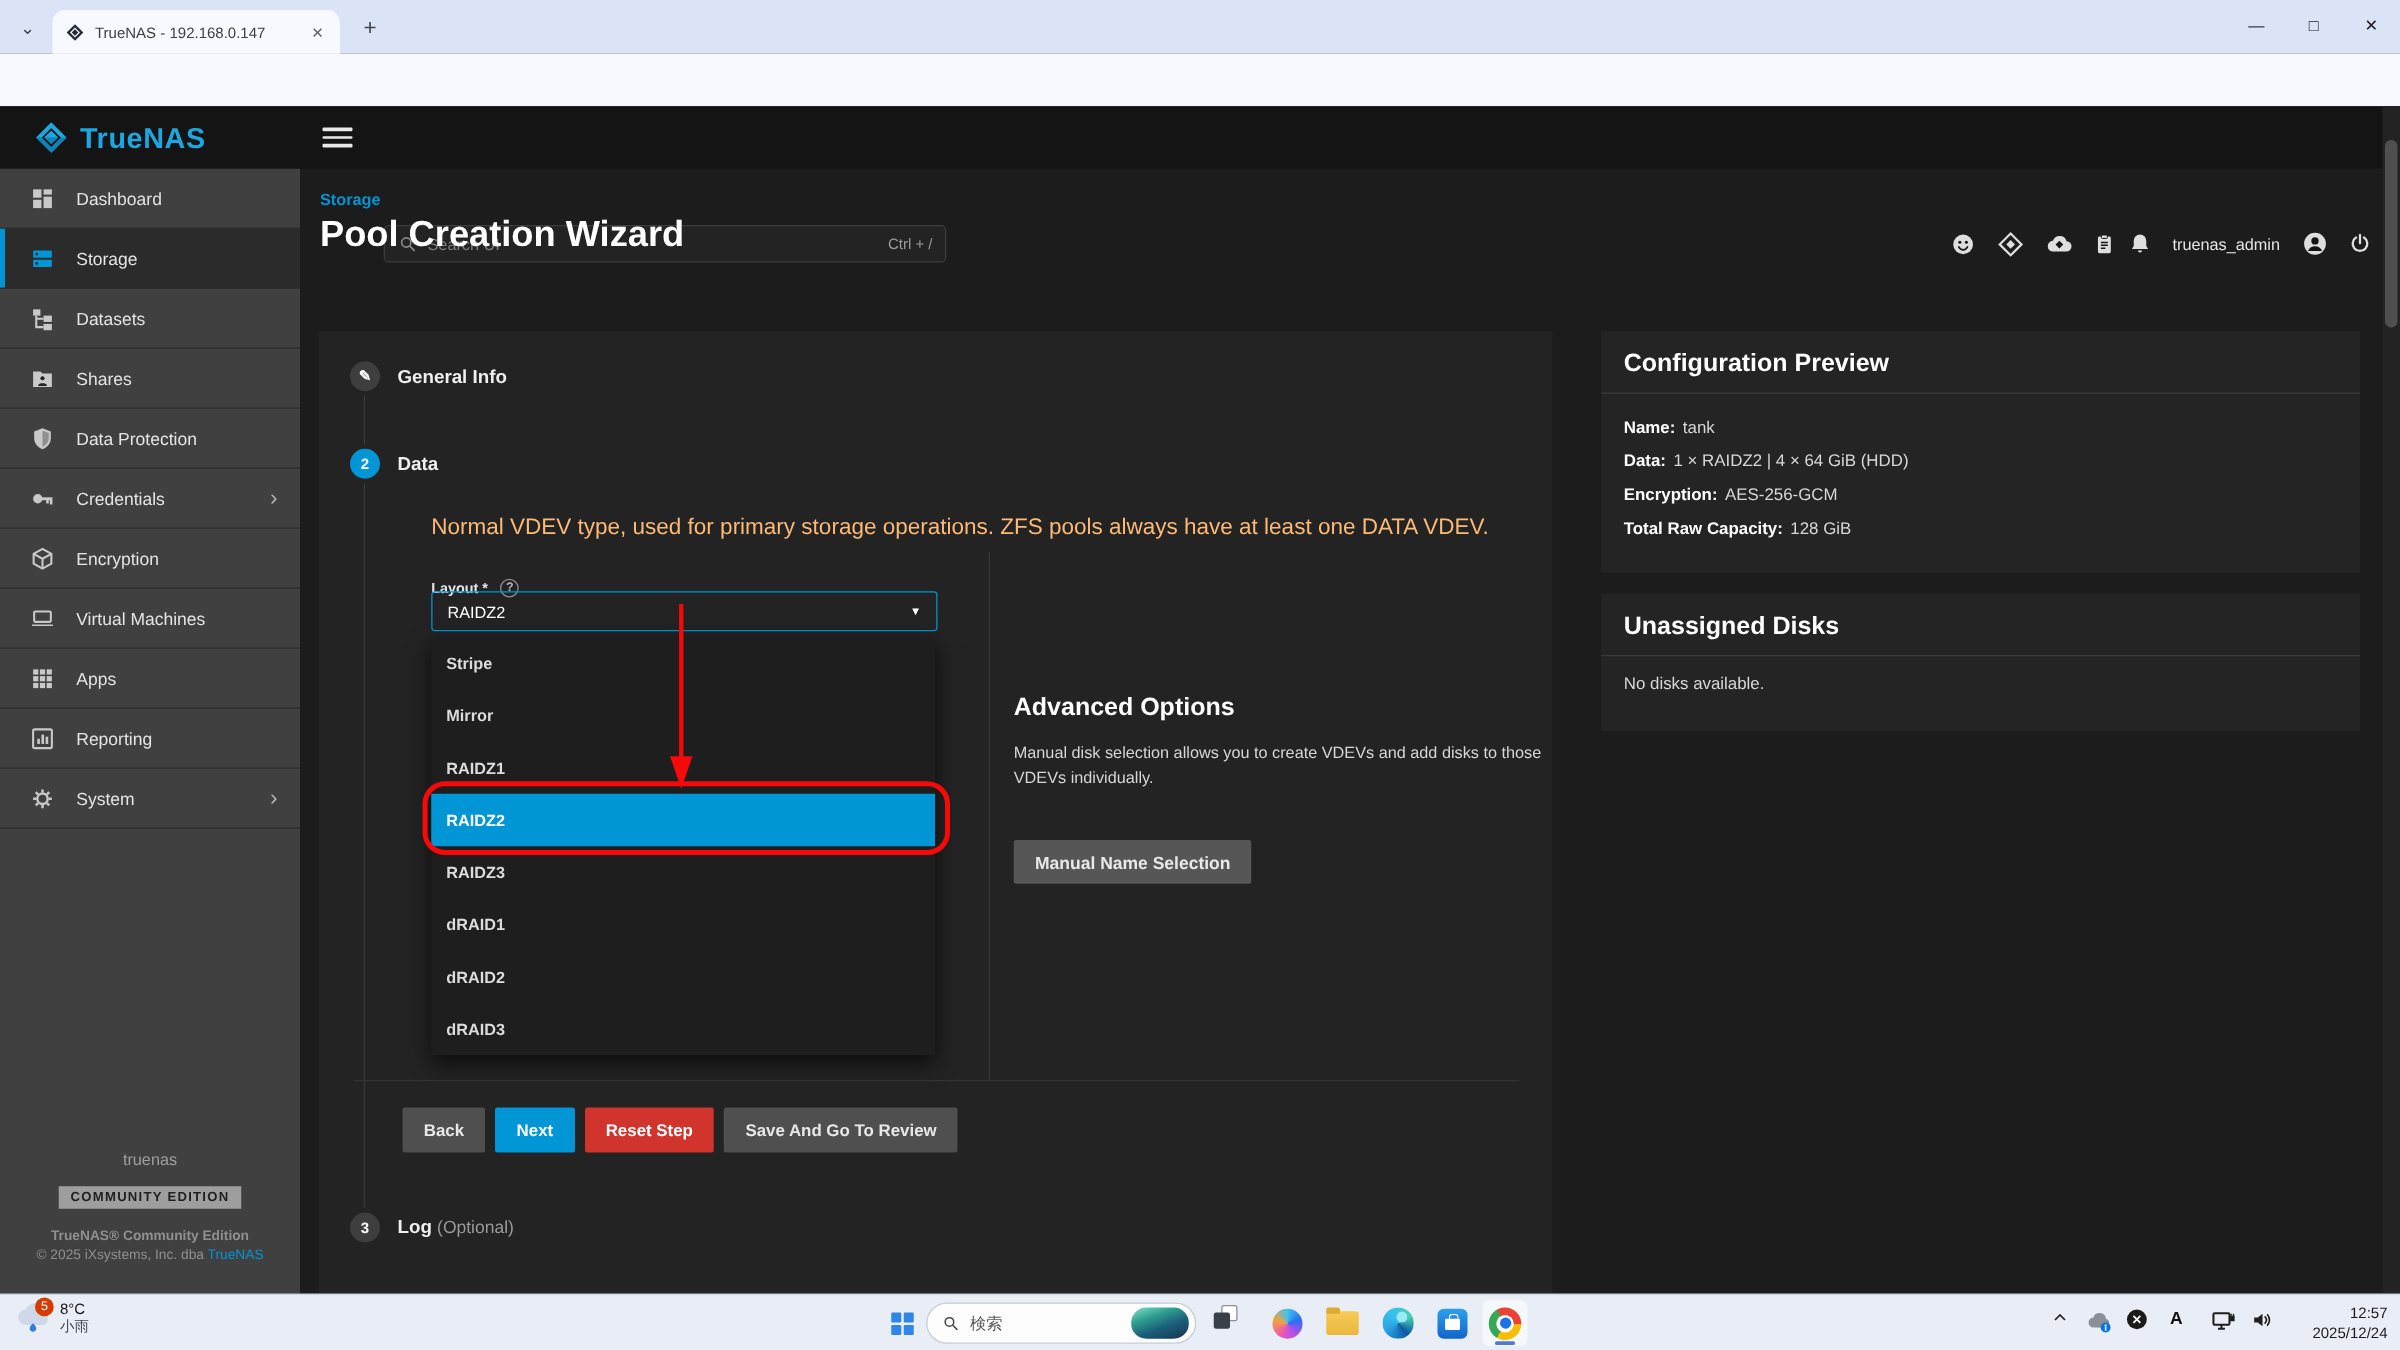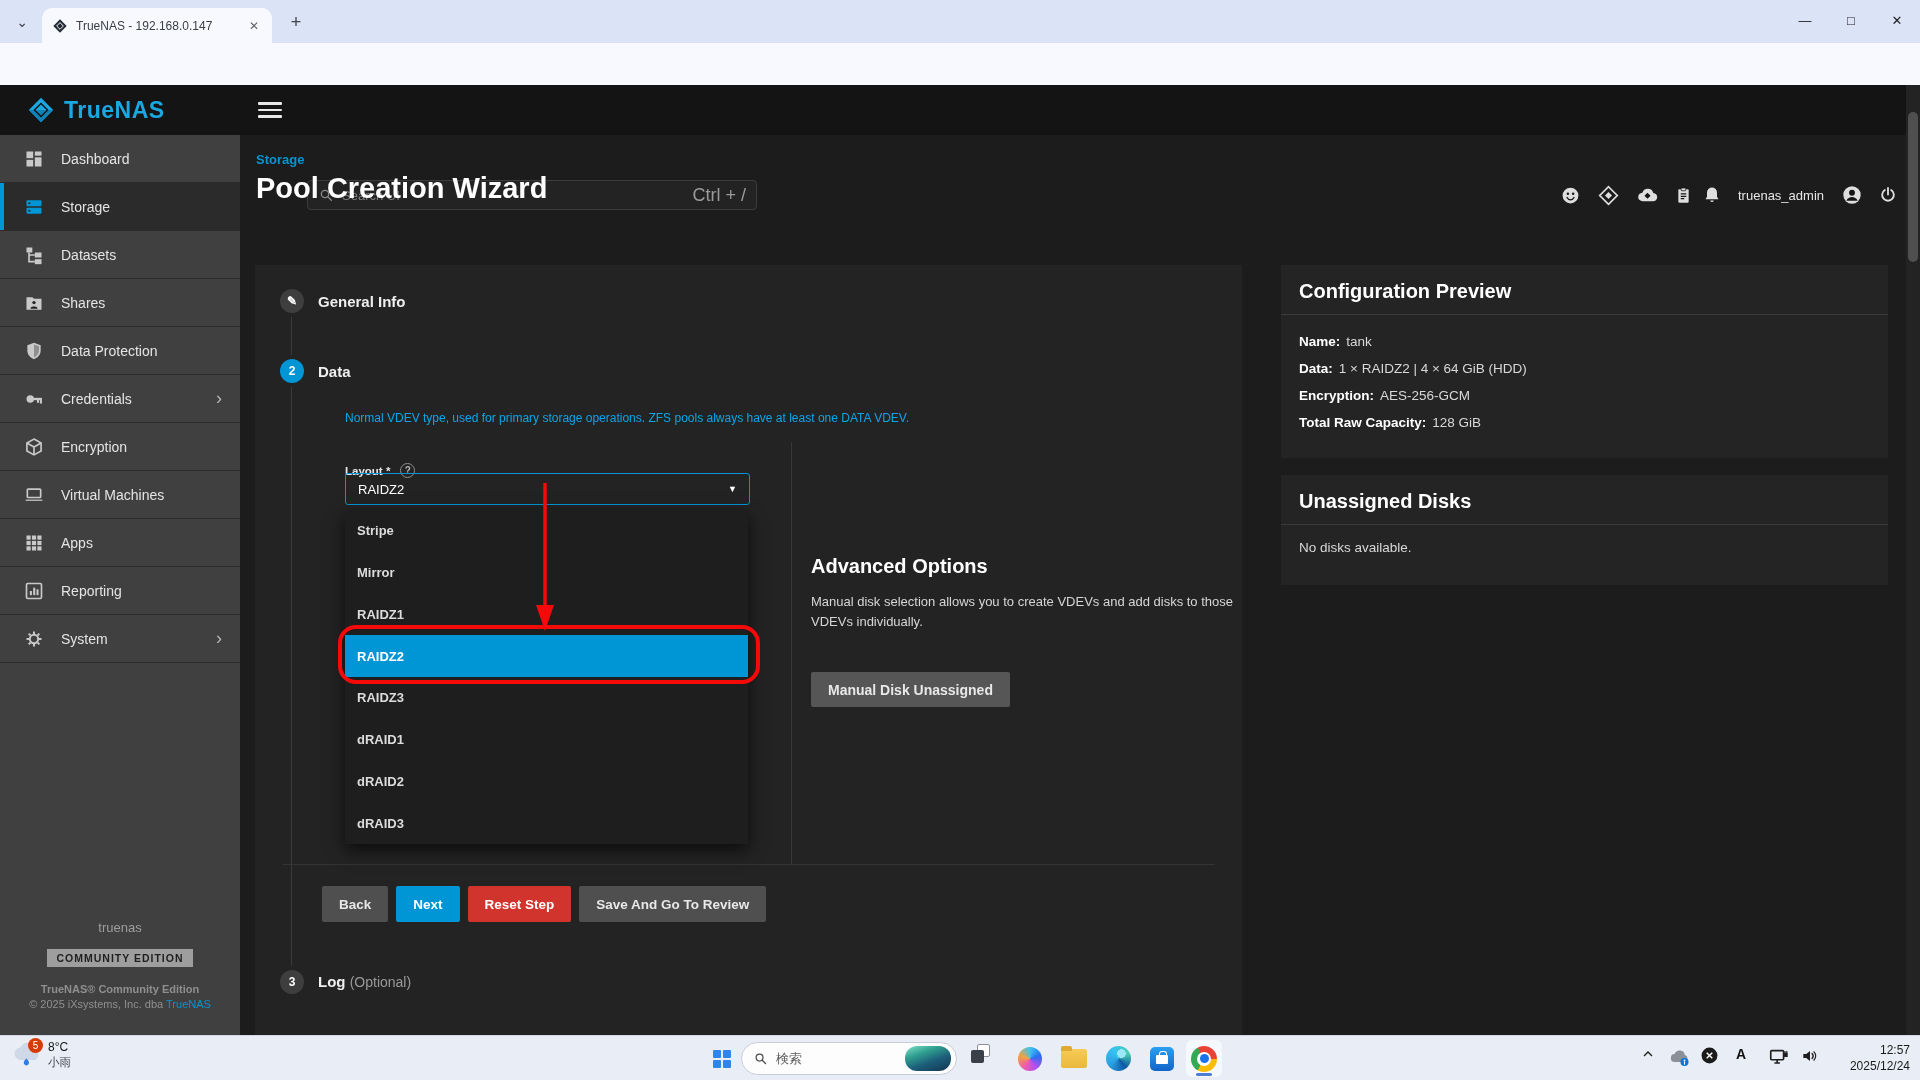--- a/index.html
+++ b/index.html
@@ -31,21 +31,21 @@
 
   
   .app-header { position:absolute; left:0; top:85px; width:1920px; height:50px; background:#141414; }
   .tn-logo { position:absolute; left:26px; top:10px; display:flex; align-items:center; gap:8px; }
   .tn-logo-text { font-size:23px; font-weight:bold; color:#1ba7e0; letter-spacing:.5px; }
   .hamburger { position:absolute; left:258px; top:14px; width:24px; height:22px; display:flex; flex-direction:column; justify-content:center; gap:4px; }
   .hamburger i { display:block; height:2.5px; background:#e8e8e8; border-radius:1px; }
   .tn-search { position:absolute; left:307px; top:95px; width:450px; height:30px; background:#232323; border:1px solid #3c3c3c; border-radius:4px; display:flex; align-items:center; padding:0 10px; gap:8px; }
   .tn-search input { flex:1; background:transparent; border:none; outline:none; color:#cfcfcf; font-size:13px; font-family:"Liberation Sans",sans-serif; }
   .tn-search input::placeholder { color:#7f7f7f; }
-  .tn-shortcut { font-size:18px; color:#9b9b9b;margin-left:33px; }
+  .tn-shortcut { font-size:12px; color:#9b9b9b;margin-left:33px; }
   .hdr-icon { position:absolute; top:95px; width:24px; height:30px; display:flex; align-items:center; justify-content:center; }
   .hdr-user { position:absolute; left:1738px; top:95px; height:30px; display:flex; align-items:center; font-size:13px; color:#e6e6e6; }
 
   
   .sidebar { position:absolute; left:0; top:135px; width:240px; height:900px; background:#404040; }
   .nav-item { position:relative; height:48px; display:flex; align-items:center; padding-left:24px; gap:17px; border-bottom:1px solid #2c2c2c; }
   .nav-item .lbl { font-size:14px; color:#e4e4e4; }
   .nav-item .chev { margin-left:auto; margin-right:18px; color:#b5b5b5; font-size:18px; }
   .nav-item.active { background:#2b2b2b; }
   .nav-item.active::before { content:""; position:absolute; left:0; top:0; width:4px; height:100%; background:#0095d5; }
@@ -58,21 +58,21 @@
 
   
   .breadcrumb { position:absolute; left:256px; top:152px; font-size:13px; font-weight:bold; color:#0095d5; }
   .page-title { position:absolute; left:256px; top:172px; font-size:29px; font-weight:bold; color:#ffffff; }
 
   .main-card { position:absolute; left:255px; top:265px; width:987px; height:770px; background:#232323; }
   .step-circle { position:absolute; width:24px; height:24px; border-radius:50%; background:#3e3e3e; color:#fff; display:flex; align-items:center; justify-content:center; font-size:12px; font-weight:bold; }
   .step-circle.blue { background:#0095d5; }
   .step-label { position:absolute; font-size:15px; font-weight:bold; color:#efefef; }
   .step-conn { position:absolute; width:1px; background:#3a3a3a; }
-  .step-desc { position:absolute; left:90px; top:146px; font-size:12px; color:#0ea5e9; }
+  .step-desc { position:absolute; left:90px; top:146px; font-size:18px; color:#fdba74; }
   .layout-row { position:absolute; left:90px; top:198px; display:flex; align-items:center; gap:10px; }
   .layout-lbl { font-size:11.5px; font-weight:bold; color:#e6e6e6; }
   .help-circle { width:15px; height:15px; border:1.5px solid #8f8f8f; border-radius:50%; color:#b5b5b5; font-size:10px; font-weight:bold; display:flex; align-items:center; justify-content:center; }
   .select-field { position:absolute; left:90px; top:208px; width:405px; height:32px; border:1px solid #0095d5; border-radius:3px; display:flex; align-items:center; padding:0 12px; }
   .select-value { flex:1; font-size:13px; color:#fff; }
   .select-caret { font-size:9px; color:#fff; }
   .v-divider { position:absolute; left:536px; top:177px; width:1px; height:422px; background:#383838; }
   .adv-title { position:absolute; left:556px; top:290px; font-size:20px; font-weight:bold; color:#fff; }
   .adv-desc { position:absolute; left:556px; top:327px; width:440px; font-size:13px; line-height:20px; color:#d6d6d6; }
   .adv-btn { position:absolute; left:556px; top:407px; height:35px; background:#565656; border:none; border-radius:2px; color:#e8e8e8; font-size:14px; font-weight:bold; padding:0 17px; font-family:"Liberation Sans",sans-serif; }
@@ -404,21 +404,21 @@
       <span class="help-circle">?</span>
     </div>
     <div class="select-field">
       <span class="select-value">RAIDZ2</span>
       <span class="select-caret">▼</span>
     </div>
 
     <div class="v-divider"></div>
     <div class="adv-title">Advanced Options</div>
     <div class="adv-desc">Manual disk selection allows you to create VDEVs and add disks to those VDEVs individually.</div>
-    <button class="adv-btn">Manual Disk Unassigned</button>
+    <button class="adv-btn">Manual Name Selection</button>
 
     <div class="h-divider"></div>
     <div class="btn-row">
       <button class="btn-gray">Back</button>
       <button class="btn-blue">Next</button>
       <button class="btn-red">Reset Step</button>
       <button class="btn-gray">Save And Go To Review</button>
     </div>
 
     <div class="step-circle" style="left:25px;top:705px">3</div>

